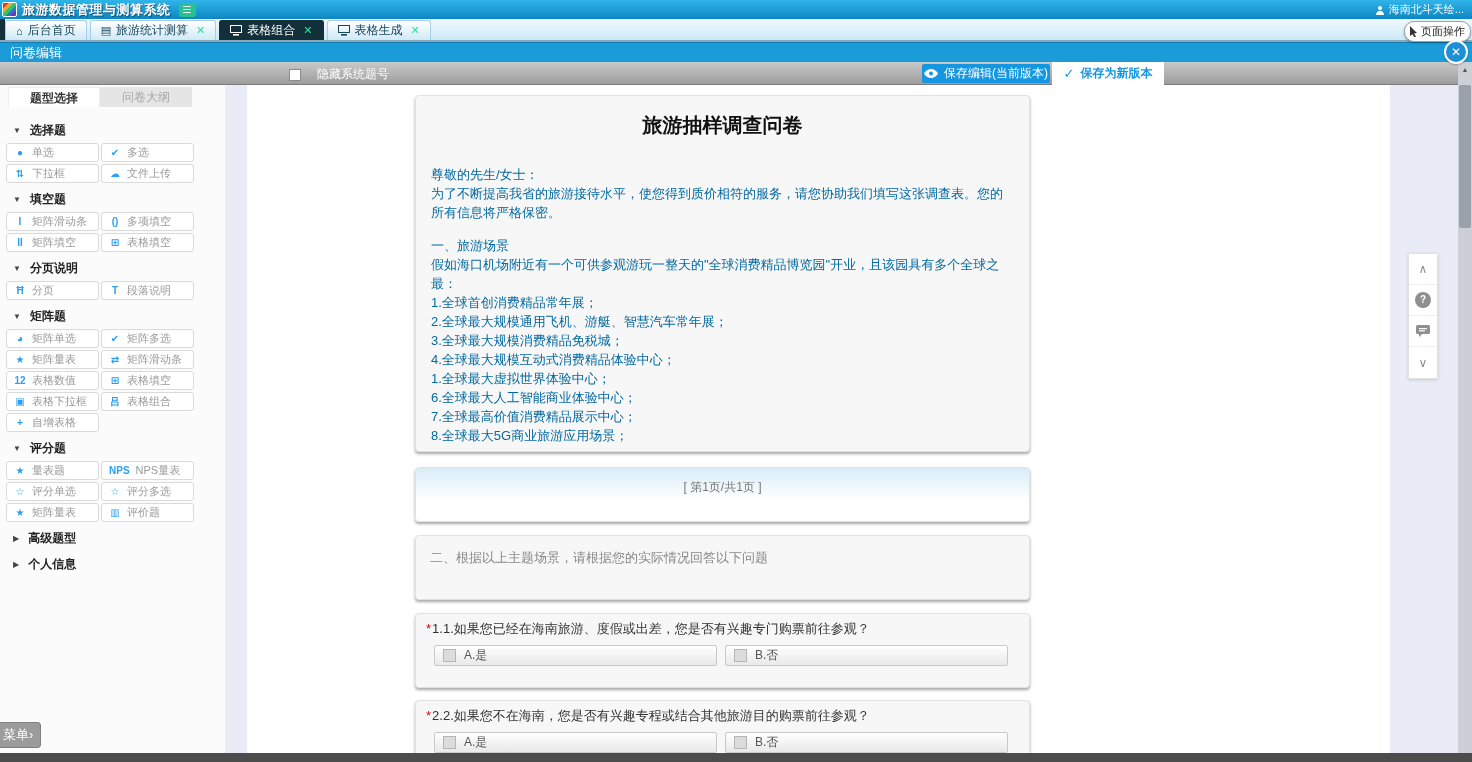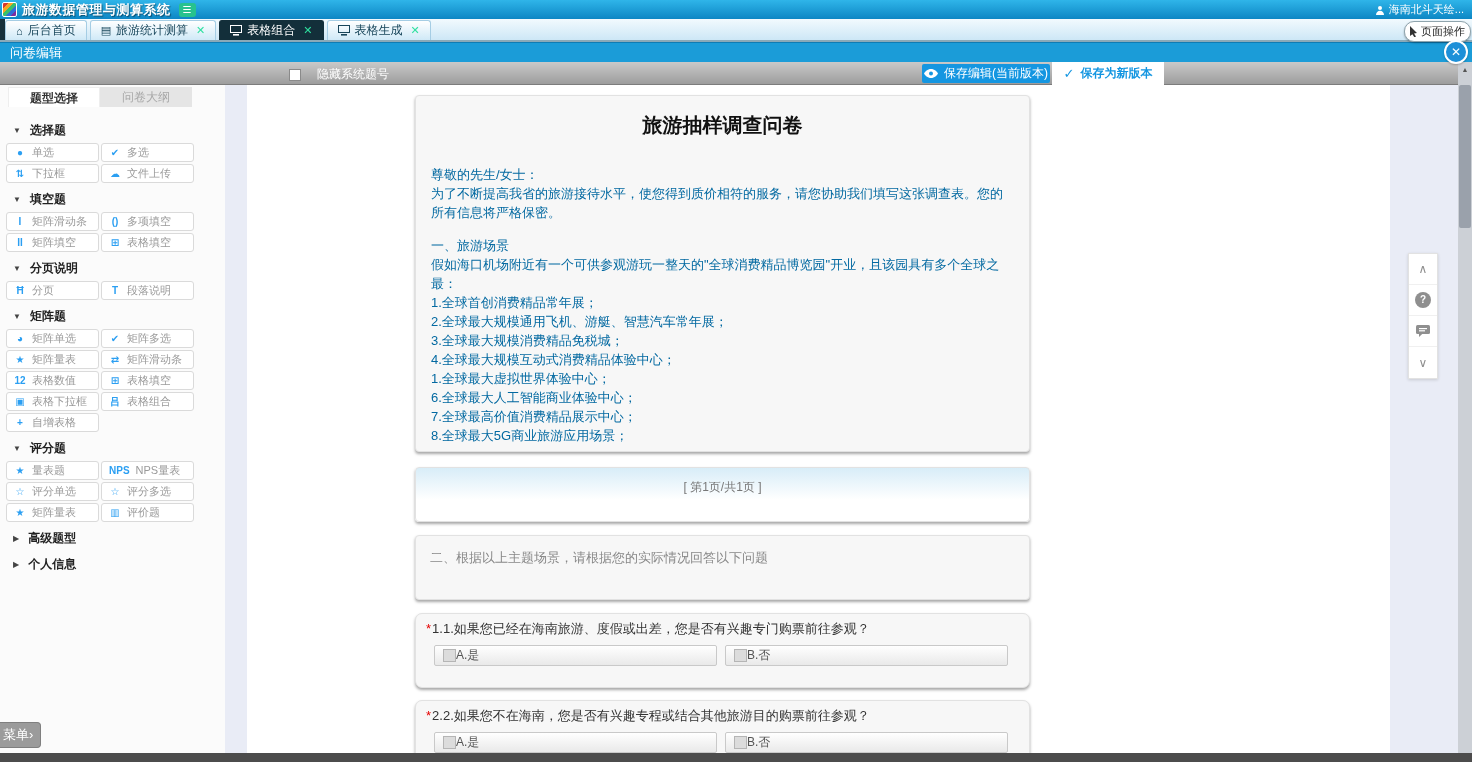--- a/index.html
+++ b/index.html
@@ -59,26 +59,26 @@
   .canvas{position:absolute;left:247px;top:0;width:1143px;bottom:0;background:#fff;overflow:hidden;}
   .paper{position:absolute;left:168px;top:10px;width:615px;}
   .card{background:#f7f7f7;border:1px solid #e2e2e2;border-radius:4px;box-shadow:0 2px 3px rgba(0,0,0,.35);overflow:hidden;}
   .card-intro{height:357px;padding:8px 15px;margin-bottom:15px;}
   .survey-title{text-align:center;font-size:20px;font-weight:bold;color:#111;margin:8px 0 26px;}
   .line{font-size:13px;color:#0369a1;line-height:19px;}
   .scene-block{margin-top:14px;}
   .card-page{height:55px;margin-bottom:13px;background:linear-gradient(#d8edf8,#ffffff 60%);text-align:center;}
   .page-indicator{font-size:12px;color:#777;padding-top:11px;}
   .card-sect{height:65px;margin-bottom:13px;padding:13px 14px;font-size:13px;color:#888;}
-  .card-q{height:75px;margin-bottom:12px;padding:6px 10px;border-radius:7px;}
+  .card-q{height:75px;margin-bottom:12px;padding:6px 10px;}
   .q-text{font-size:13px;color:#333;}
   .req{color:#e60000;margin-right:1px;}
   .opts{display:flex;gap:8px;margin:7px 0 0 8px;}
   .opt{width:283px;height:21px;background:linear-gradient(#ffffff,#e9e9e9);border:1px solid #c9c9c9;border-radius:2px;
-       display:flex;align-items:center;padding-left:8px;font-size:12px;color:#555;cursor:pointer;}
+       display:flex;align-items:center;gap:8px;padding-left:8px;font-size:12px;color:#555;cursor:pointer;}
   .opt-box{width:13px;height:13px;background:#dcdcdc;border:1px solid #b5b5b5;flex:none;}
 
   
   .float-tools{position:absolute;left:1408px;top:168px;width:30px;background:#fff;border:1px solid #e2e2e2;box-shadow:0 1px 3px rgba(0,0,0,.15);}
   .ftool{height:31px;display:flex;align-items:center;justify-content:center;color:#8f8f8f;border-bottom:1px solid #f0f0f0;font-size:12px;cursor:pointer;}
   .ftool:last-child{border-bottom:none;}
   .help-badge{width:16px;height:16px;border-radius:50%;background:#8f8f8f;color:#fff;font-size:10px;font-weight:bold;line-height:16px;text-align:center;}
 
   
   .scrollbar{position:absolute;right:0;top:62px;bottom:9px;width:14px;background:#ccd0d6;z-index:5;}

